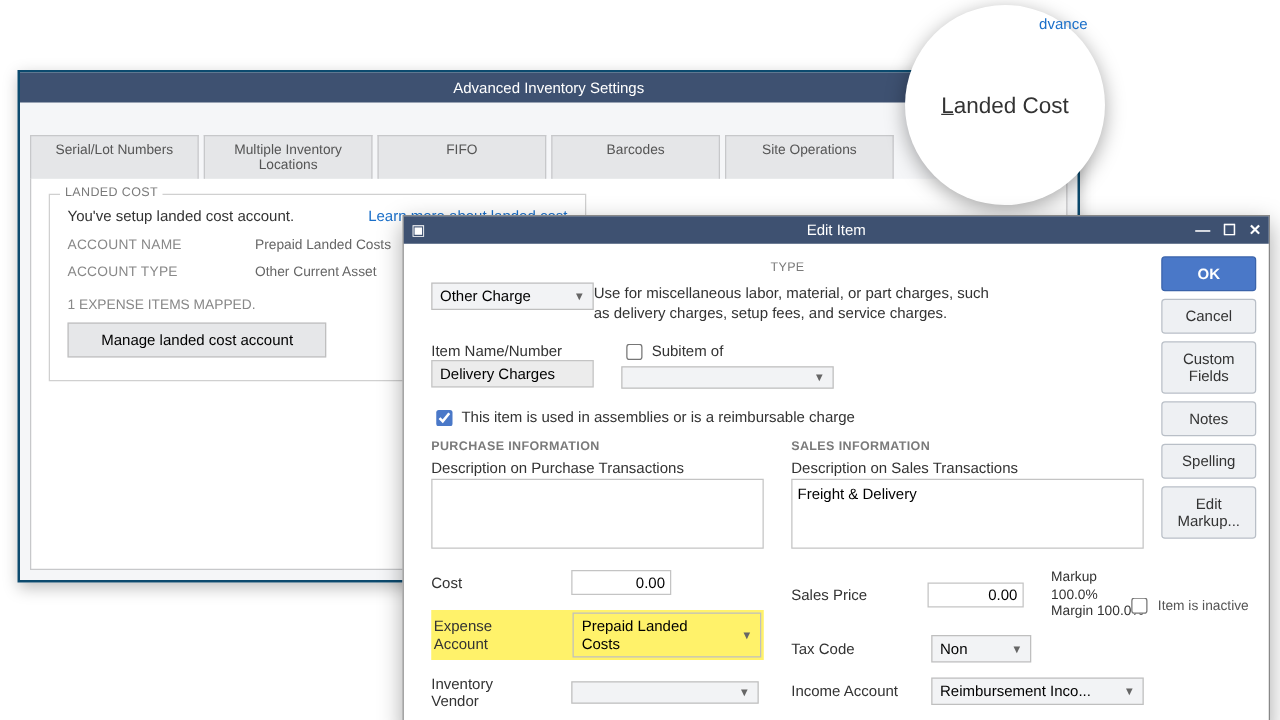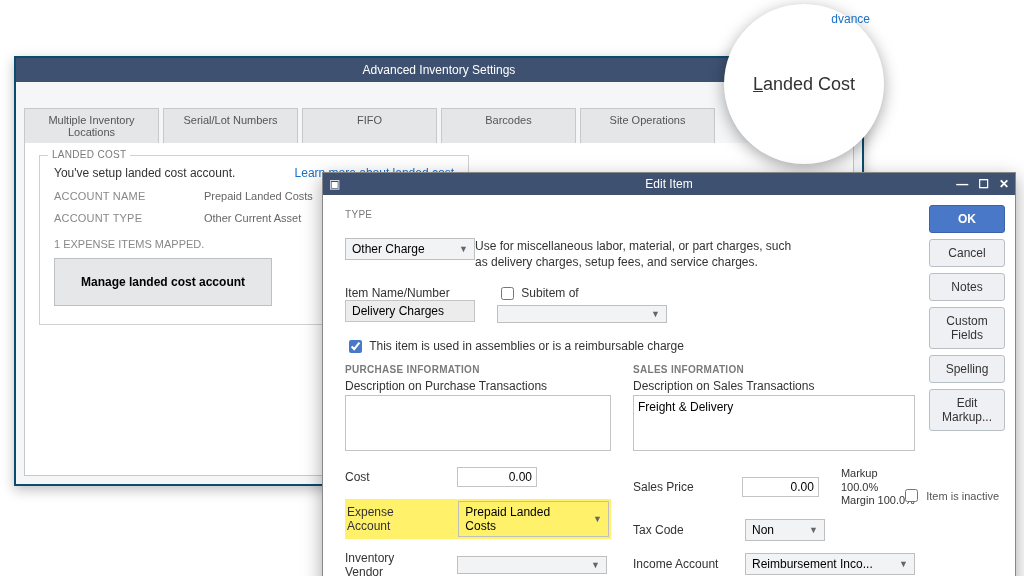--- a/index.html
+++ b/index.html
@@ -16,40 +16,40 @@
   .ais-body    { background:#fff; border:1px solid #c7c8ca; margin:0 8px 8px; padding:12px 14px 150px; border-top:none; }
   .fieldset    { border:1px solid #d0d0d0; padding:10px 14px 18px; position:relative; width:430px; }
   .legend      { font-size:10px; color:#7a7a7a; letter-spacing:.3px; background:#fff; padding:0 4px; position:absolute; top:-7px; left:8px; }
   .setup-row   { display:flex; align-items:flex-start; }
   .setup-text  { font-size:12px; color:#333; flex:1; }
   .link        { color:#1a6fc9; font-size:12px; cursor:pointer; }
   .kv          { display:flex; font-size:11px; color:#888; margin-top:10px; }
   .kv .k       { width:150px; letter-spacing:.2px; }
   .kv .v       { color:#666; }
   .mapped      { font-size:11px; color:#888; margin:14px 0 8px; }
-  .manage-btn  { background:#e6e7e9; border:1px solid #bfbfbf; font-size:12px; padding:16px 26px; cursor:pointer;font-weight:bold; }
+  .manage-btn  { background:#e6e7e9; border:1px solid #bfbfbf; font-size:12px; padding:6px 26px; cursor:pointer; }
 
   
   .bubble { position:absolute; right:140px; top:4px; width:160px; height:160px; border-radius:50%; background:#fff; box-shadow:0 4px 16px rgba(0,0,0,.35); display:flex; align-items:center; justify-content:center; }
   .bubble .partial { position:absolute; top:8px; right:14px; font-size:12px; color:#1a6fc9; }
   .bubble .big { font-size:18px; color:#333; }
   .bubble .big u { text-decoration:underline; }
 
   
   .ei-window { position:absolute; left:322px; top:172px; width:694px; background:#fff; border:1px solid #888; box-shadow:0 6px 18px rgba(0,0,0,.35); }
   .ei-title  { background:#3e5171; color:#fff; font-size:12px; height:22px; line-height:22px; position:relative; text-align:center; }
   .ei-tl     { position:absolute; left:6px; top:0; }
   .ei-tr     { position:absolute; right:6px; top:0; display:flex; gap:10px; font-weight:bold; cursor:pointer; }
   .ei-body   { display:flex; padding:10px 10px 16px 22px; gap:14px; }
   .ei-main   { flex:1; }
   .ei-side   { width:124px; display:flex; flex-direction:column; gap:6px; }
   .ei-btn    { background:#eef0f3; border:1px solid #b9bfc7; border-radius:3px; font-size:12px; padding:6px 0; cursor:pointer; text-align:center; color:#333; }
   .ei-btn.primary { background:#4a78c8; color:#fff; border-color:#3a63aa; font-weight:bold; }
 
-  .sect-label { font-size:10px; color:#7a7a7a; letter-spacing:.3px; margin:4px 0 18px; }
+  .sect-label { font-size:10px; color:#7a7a7a; letter-spacing:.3px; margin:4px 0 6px;text-align:center; }
   .dropdown   { display:inline-flex; align-items:center; justify-content:space-between; background:#f2f3f5; border:1px solid #bfbfbf; font-size:12px; padding:3px 6px; min-width:130px; cursor:pointer; }
   .dropdown .caret { font-size:9px; color:#666; margin-left:10px; }
   .type-row   { display:flex; align-items:flex-start; }
   .type-help  { font-size:12px; color:#333; width:320px; line-height:1.35; }
 
   .row        { display:flex; align-items:center; gap:22px; margin-top:14px; font-size:12px; }
   .lbl        { font-size:12px; color:#333; }
   .inp        { background:#ececec; border:1px solid #c4c4c4; padding:3px 6px; width:130px; font-size:12px; }
   .chk        { width:13px; height:13px; accent-color:#4a78c8; vertical-align:middle; margin-right:4px; }
 
@@ -68,22 +68,22 @@
 </head>
 <body>
 
 <div class="ais-window">
   <div class="ais-title">
     <span>Advanced Inventory Settings</span>
     <span class="ais-close">×</span>
   </div>
   <span class="ais-learn">Learn how</span>
   <div class="ais-tabs">
+    <div class="ais-tab">Serial/Lot Numbers</div>
     <div class="ais-tab">Multiple Inventory Locations</div>
-    <div class="ais-tab">Serial/Lot Numbers</div>
     <div class="ais-tab">FIFO</div>
     <div class="ais-tab">Barcodes</div>
     <div class="ais-tab">Site Operations</div>
     <div class="ais-tab ghost"></div>
   </div>
   <div class="ais-body">
     <div class="fieldset">
       <span class="legend">LANDED COST</span>
       <div class="setup-row">
         <span class="setup-text">You've setup landed cost account.</span>
@@ -209,22 +209,22 @@
               <span class="caret">▼</span>
             </div>
           </div>
         </div>
       </div>
     </div>
 
     <div class="ei-side">
       <div class="ei-btn primary">OK</div>
       <div class="ei-btn">Cancel</div>
+      <div class="ei-btn">Custom Fields</div>
       <div class="ei-btn">Notes</div>
-      <div class="ei-btn">Custom Fields</div>
       <div class="ei-btn">Spelling</div>
       <div class="ei-btn">Edit Markup...</div>
     </div>
   </div>
 
   <label class="inactive">
     <input type="checkbox" class="chk" style="">
     <span>Item is inactive</span>
   </label>
 </div>

